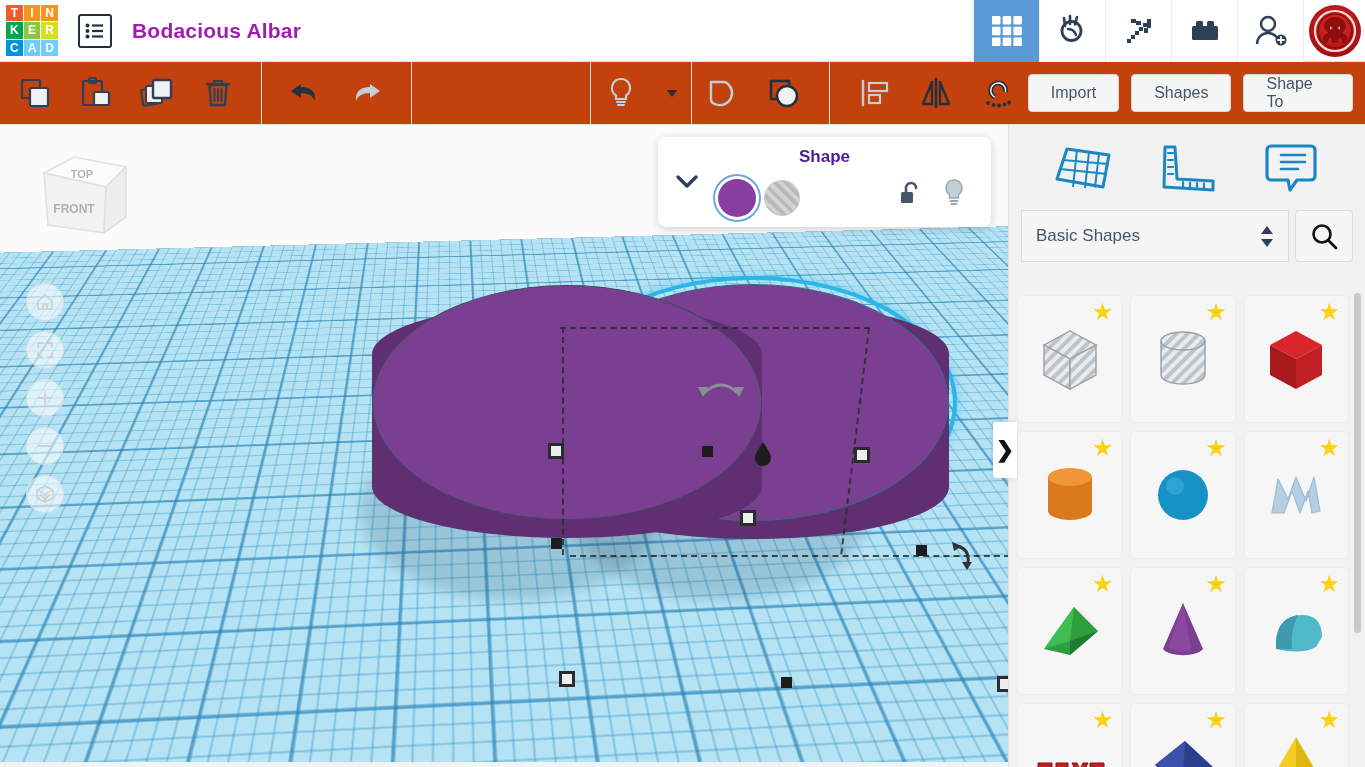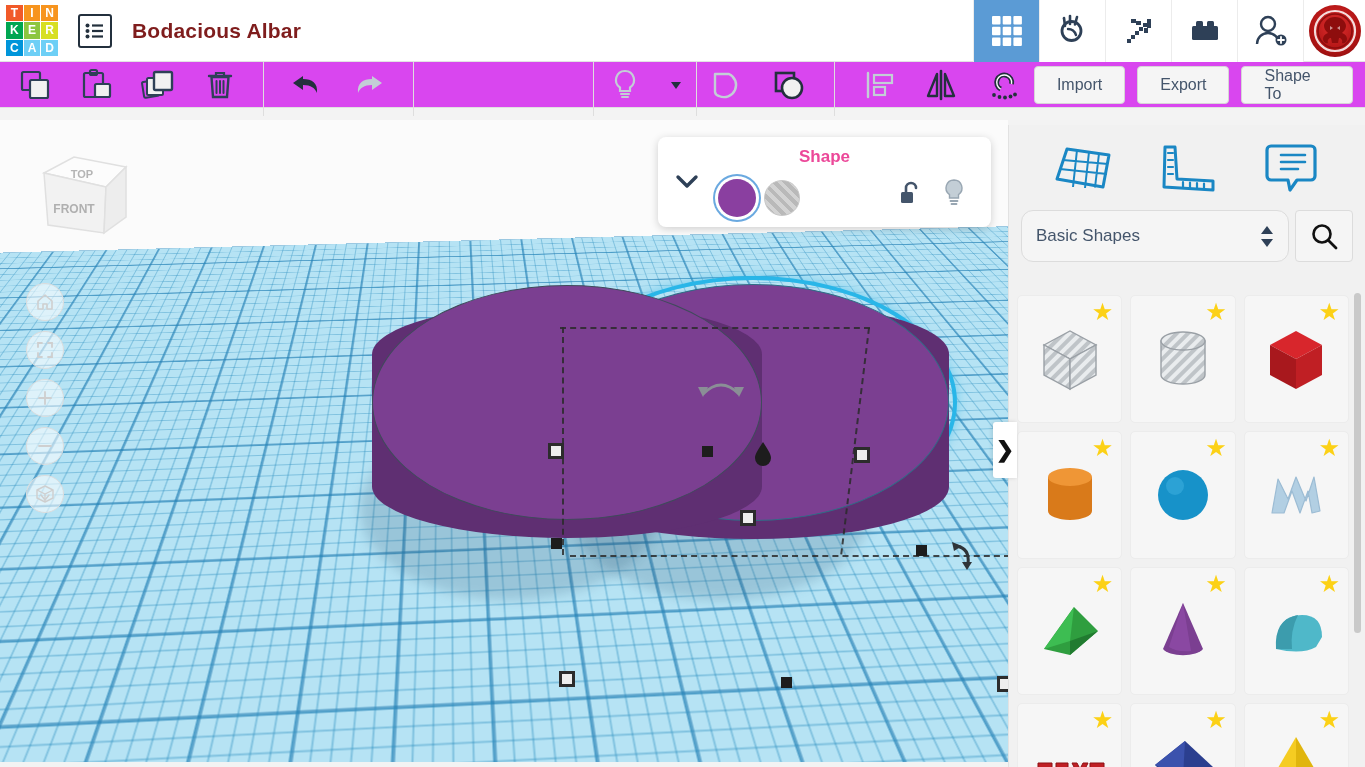--- a/index.html
+++ b/index.html
@@ -31,21 +31,21 @@
     font-family: "Liberation Sans", sans-serif;
     line-height: 1;
   }
   .hdr-list-btn {
     width: 34px; height: 34px; margin-left: 20px;
     border: 2px solid #23303d; border-radius: 3px;
     display: flex; align-items: center; justify-content: center;
     cursor: pointer;
   }
   .hdr-title {
-    margin-left: 20px; font-size: 21px; font-weight: bold; color: #7f1d1d;
+    margin-left: 20px; font-size: 21px; font-weight: bold; color: #a21caf;
     letter-spacing: .2px;
   }
   .hdr-right { margin-left: auto; display: flex; align-items: center; height: 62px; }
   .hdr-icon-btn {
     width: 66px; height: 62px;
     display: flex; align-items: center; justify-content: center;
     border-left: 1px solid #ececec;
     cursor: pointer; background: #fff;
   }
   .hdr-icon-btn.active { background: #5b9bd5; }
@@ -55,22 +55,22 @@
   }
   .avatar {
     width: 52px; height: 52px; border-radius: 50%;
     background: radial-gradient(circle at 50% 40%, #e03030 0%, #b01414 60%, #7e0c0c 100%);
     display: flex; align-items: center; justify-content: center;
     overflow: hidden;
   }
 
   
   .toolbar {
-    position: absolute; top: 62px; left: 0; width: 1365px; height: 46px;
-    background: #d946ef; border-bottom: 1px solid #e0e0e0;
+    position: absolute; top: 62px; left: 0; width: 1365px; height: 63px;
+    background: #c2410c; border-bottom: 1px solid #e0e0e0;
     display: flex; align-items: center; z-index: 35;
   }
   .tb-btn {
     width: 62px; height: 62px;
     display: flex; align-items: center; justify-content: center;
     cursor: pointer;
   }
   .tb-sep { width: 1px; height: 62px; background: #dedede; }
   .tb-right { margin-left: auto; display: flex; align-items: center; gap: 12px; padding-right: 12px; }
   .tb-text-btn {
@@ -149,21 +149,21 @@
 
   
   .shape-panel {
     position: absolute; left: 658px; top: 137px; width: 333px; height: 90px;
     background: #fff; border-radius: 8px;
     box-shadow: 0 2px 8px rgba(0,0,0,.18);
     z-index: 30;
   }
   .shape-title {
     position: absolute; left: 0; right: 0; top: 10px; text-align: center;
-    font-size: 17px; font-weight: bold; color: #ec4899;
+    font-size: 17px; font-weight: bold; color: #4c1d95;
   }
   .shape-chev { position: absolute; left: 16px; top: 36px; cursor: pointer; }
   .sw-solid {
     position: absolute; left: 718px; top: 179px; width: 38px; height: 38px;
     border-radius: 50%; background: #8a3fa0;
     box-shadow: 0 0 0 3px #fff, 0 0 0 5px #6aa9e0;
     cursor: pointer; z-index: 31;
   }
   .sw-hole {
     position: absolute; left: 764px; top: 180px; width: 36px; height: 36px;
@@ -187,21 +187,21 @@
   
   .rpanel {
     position: absolute; top: 125px; right: 0; width: 357px; height: 642px;
     background: #f1f1f1; border-left: 1px solid #e2e2e2;
     z-index: 20;
   }
   .rp-tabs { display: flex; align-items: center; justify-content: space-around; height: 85px; padding: 0 22px; }
   .rp-tab { width: 70px; height: 60px; display: flex; align-items: center; justify-content: center; cursor: pointer; }
   .rp-search-row { display: flex; gap: 6px; padding: 0 12px; }
   .rp-select {
-    flex: 1; height: 52px; background: #f5f5f5; border: 1px solid #dcdcdc; border-radius: 12px;
+    flex: 1; height: 52px; background: #f5f5f5; border: 1px solid #dcdcdc; border-radius: 0;
     display: flex; align-items: center; padding: 0 14px; cursor: pointer;
     font-size: 17px; color: #44556b;
   }
   .rp-select .spin { margin-left: auto; display: flex; flex-direction: column; gap: 3px; }
   .rp-search-btn {
     width: 58px; height: 52px; background: #f5f5f5; border: 1px solid #dcdcdc; border-radius: 4px;
     display: flex; align-items: center; justify-content: center; cursor: pointer;
   }
   .rp-grid {
     position: absolute; top: 162px; left: 0; right: 0; bottom: 0;
@@ -429,21 +429,21 @@
             <circle cx="14.5" cy="29" r="1.9"></circle>
             <circle cx="20" cy="29.5" r="1.9"></circle>
           <circle cx="25.5" cy="28.5" r="1.9"></circle>
             <circle cx="30" cy="26.5" r="1.9"></circle>
         </g>
       </svg>
     </div>
 
     <div class="tb-right">
       <div class="tb-text-btn">Import</div>
-      <div class="tb-text-btn">Export</div>
+      <div class="tb-text-btn">Shapes</div>
       <div class="tb-text-btn">Shape To</div>
     </div>
   </div>
 
   <div class="canvas">
     <div class="workplane-wrap">
       <div class="workplane">
         
       </div>
     </div>

